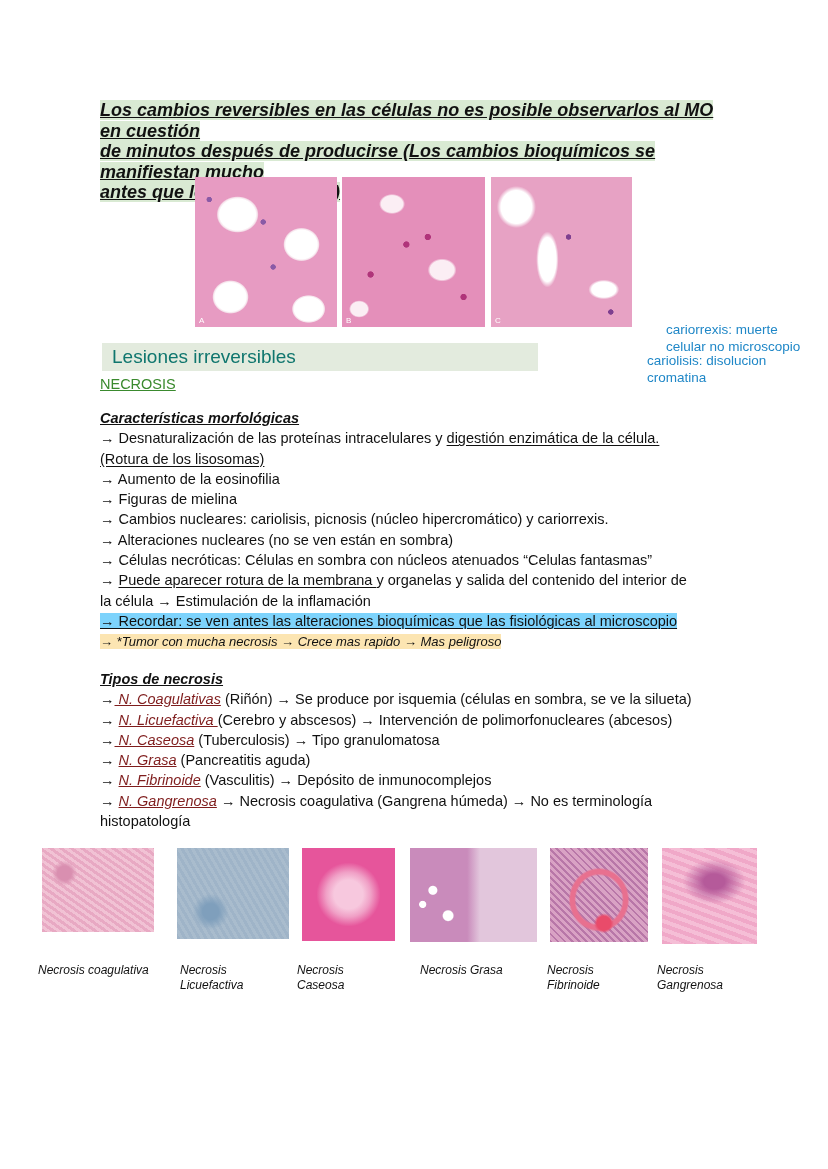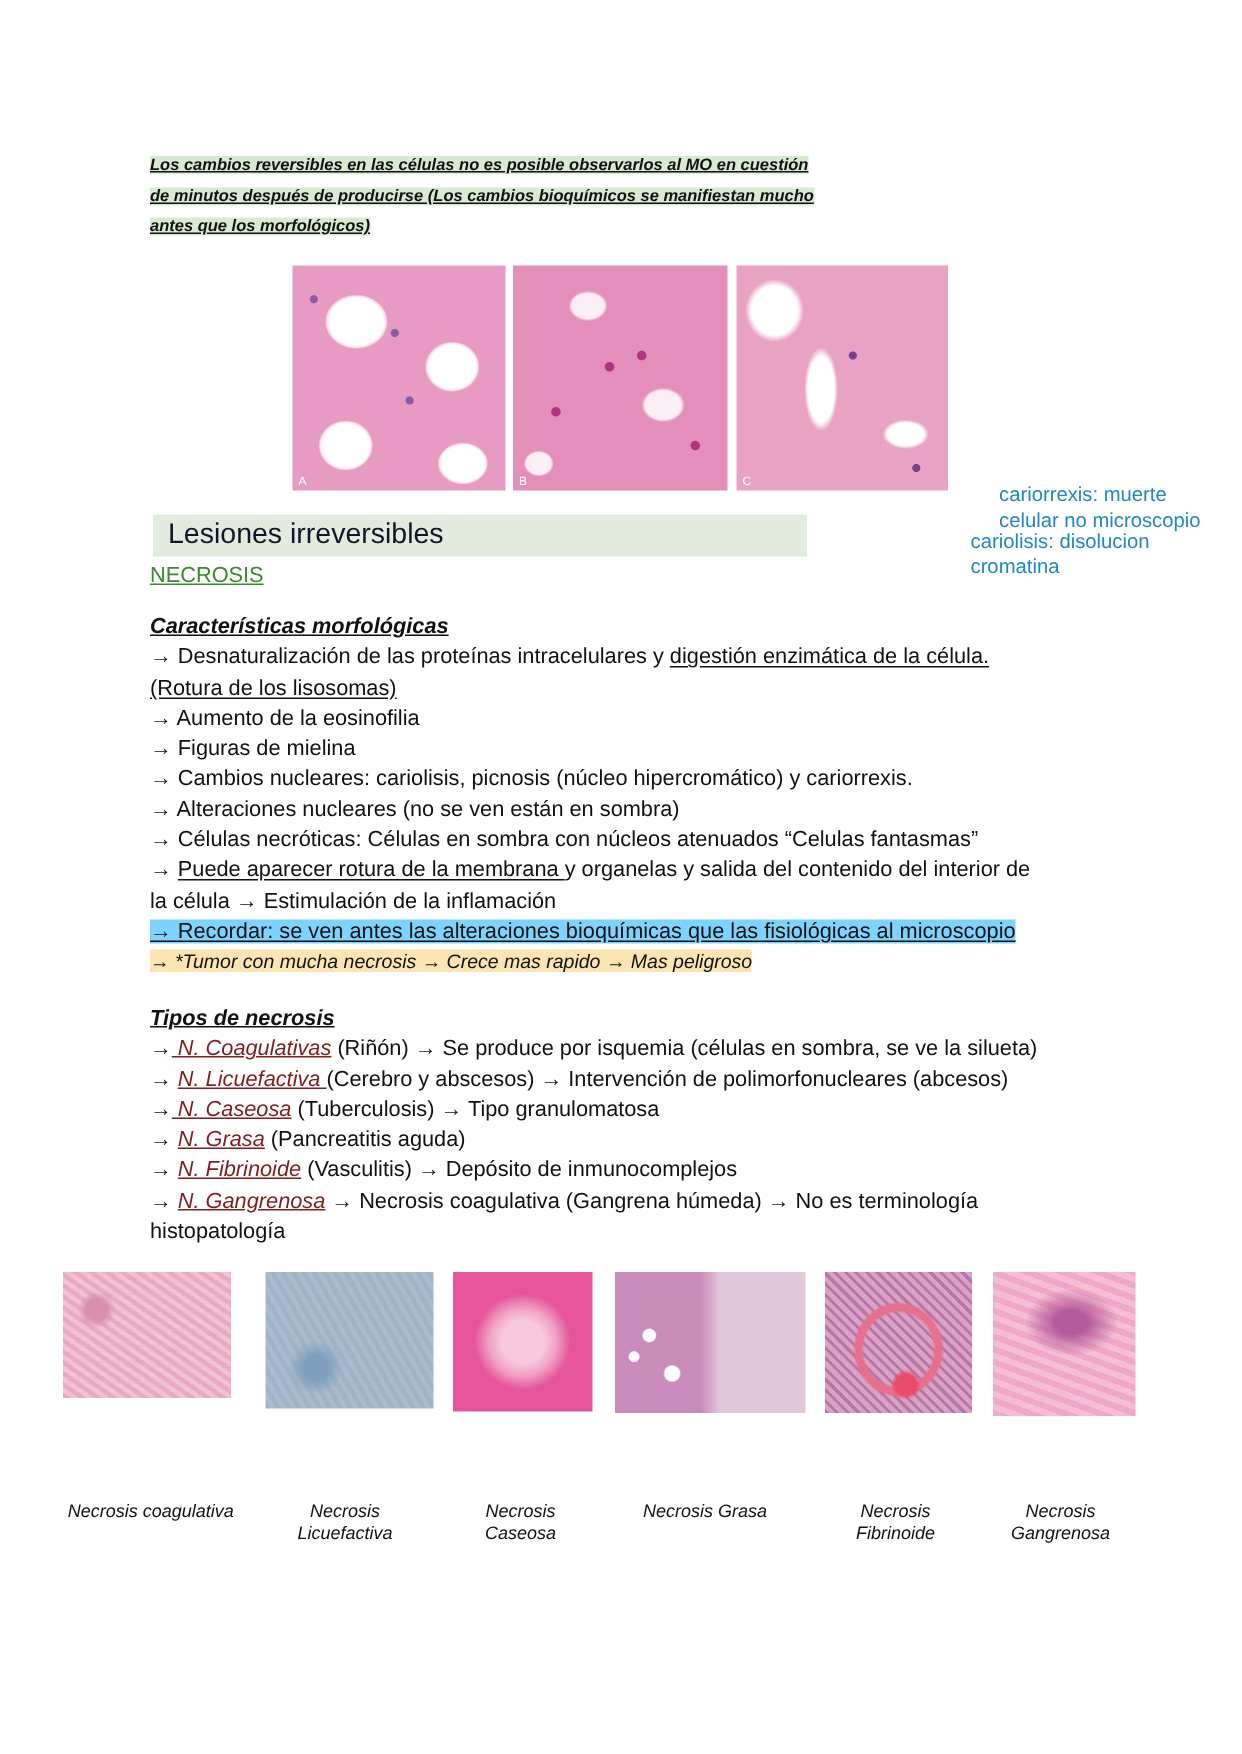--- a/index.html
+++ b/index.html
@@ -2,35 +2,35 @@
 <html><head>
   <meta charset="utf-8">
   <style>
     html, body { margin: 0; padding: 0; background: #ffffff; }
     body { width: 828px; height: 1169px; position: relative; overflow: hidden;
            font-family: "Liberation Sans", sans-serif; color: #111; }
     .abs { position: absolute; }
     .hl-green { background: #7dd3fc; }
     .hl-yellow { background: #fce5b2; }
     .u { text-decoration: underline; text-underline-offset: 2px; }
-    .intro { left: 100px; top: 100px; width: 620px; font-size: 11px; font-weight: bold;
+    .intro { left: 100px; top: 100px; width: 620px; font-size: 18px; font-weight: bold;
              font-style: italic; line-height: 20.5px; }
     .intro span { background: #d9ead3; text-decoration: underline; }
     .fig { display: inline-block; position: absolute; overflow: hidden; }
     .fig-label { position: absolute; left: 4px; bottom: 2px; font-size: 8px; color: #fff; }
     .side-note { color: #1f87c7; font-size: 13.5px; line-height: 16.5px; }
     .lesiones { left: 102px; top: 343px; width: 436px; height: 28px; background: #e3ebde;
-                color: #0f172a; font-size: 19px; line-height: 28px; padding-left: 10px; box-sizing: border-box; }
+                color: #0f766e; font-size: 19px; line-height: 28px; padding-left: 10px; box-sizing: border-box; }
     .necrosis-h { left: 100px; top: 376px; font-size: 14.5px; color: #3a8a2e; text-decoration: underline; }
     .body-text { font-size: 14.5px; line-height: 20.3px; }
     .subhead { font-weight: bold; font-style: italic; text-decoration: underline; font-size: 14.5px; margin-top: 12px; }
     .green-link { color: #7f1d1d; font-style: italic; text-decoration: underline; }
     .tumor { font-style: italic; font-size: 13px; }
     .thumb { position: absolute; }
-    .caption { position: absolute; font-style: italic; font-size: 12px; text-align: center; line-height: 14.5px; color: #111; margin-top: 37px; }
+    .caption { position: absolute; font-style: italic; font-size: 12px; text-align: left; line-height: 14.5px; color: #111; }
   </style>
 </head>
 <body>
 
 <div class="abs intro">
   <span>Los cambios reversibles en las células no es posible observarlos al MO en cuestión</span><br>
   <span>de minutos después de producirse (Los cambios bioquímicos se manifiestan mucho</span><br>
   <span>antes que los morfológicos)</span>
 </div>
 

